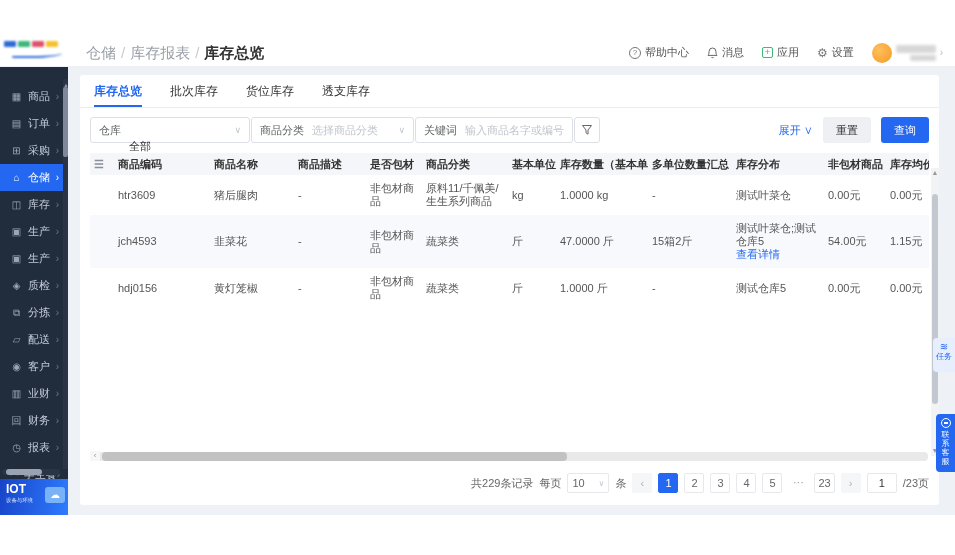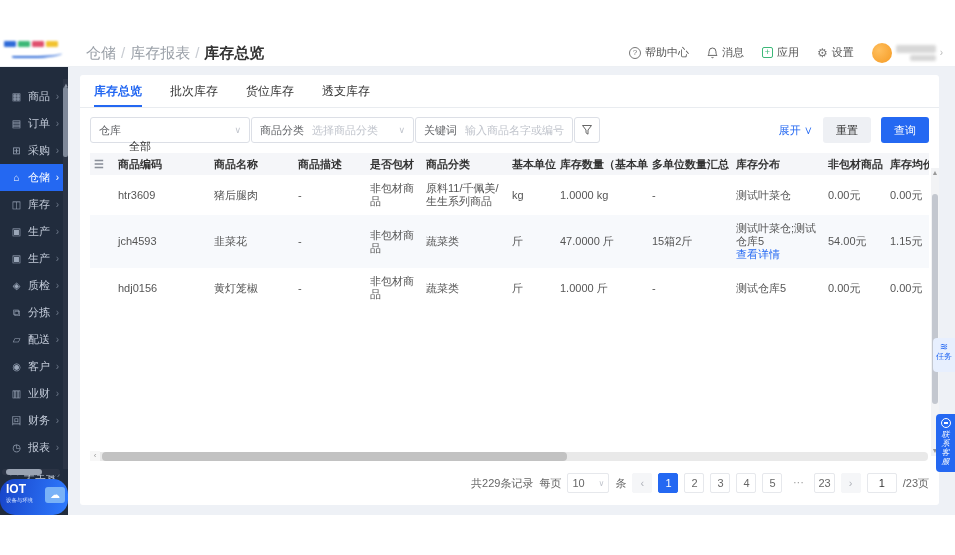--- a/index.html
+++ b/index.html
@@ -34,21 +34,21 @@
   .side-item .si-icon { width:13px; font-size:10px; color:#9aa6b8; margin-right:5px; text-align:center; }
   .side-item .si-label { flex:1; white-space:nowrap; }
   .side-item .si-chev { color:#6b7687; font-size:10px; }
   .side-item.active { background:#2468f2; color:#fff; }
   .side-item.active .si-icon, .side-item.active .si-chev { color:#fff; }
   .side-vscroll { position:absolute; right:0; top:12px; width:5px; height:390px; background:#2b3445; }
   .side-vthumb { position:absolute; top:8px; left:0; width:5px; height:70px; background:#7e8899; border-radius:2px; }
   .side-varrow { position:absolute; right:0; top:2px; width:5px; height:8px; color:#8a93a3; font-size:6px; line-height:8px; text-align:center; }
   .side-hscroll { position:absolute; left:2px; right:8px; bottom:40px; height:6px; background:#2b3445; border-radius:3px; }
   .side-hthumb { position:absolute; left:4px; top:0; width:36px; height:6px; background:#9aa3b2; border-radius:3px; }
-  .iot-banner { position:absolute; left:0; bottom:0; width:68px; height:36px; background:linear-gradient(100deg,#1744c9,#2f7bff); padding:4px 4px 0 6px; overflow:hidden;border-radius:15px; }
+  .iot-banner { position:absolute; left:0; bottom:0; width:68px; height:36px; background:linear-gradient(100deg,#1744c9,#2f7bff); padding:4px 4px 0 6px; overflow:hidden; }
   .iot-title { color:#fff; font-size:12px; font-weight:bold; line-height:13px; }
   .iot-sub { color:#cfe0ff; font-size:6px; transform:scale(.9); transform-origin:left; }
   .iot-ic { position:absolute; right:3px; top:8px; width:20px; height:16px; background:#79b2f7; border-radius:3px; color:#fff; font-size:10px; line-height:16px; text-align:center; }
 
   
   .main { position:absolute; left:68px; top:67px; width:887px; height:448px; background:#eef1f6; }
   .card { position:absolute; left:12px; top:8px; width:859px; height:430px; background:#fff; border-radius:3px; overflow:hidden; }
 
   .tabs { height:33px; border-bottom:1px solid #e9ecf0; display:flex; gap:28px; padding:0 14px; }
   .tab { font-size:12px; color:#333; line-height:32px; position:relative; cursor:pointer; }
@@ -100,21 +100,21 @@
   .pg.nav { background:#f5f6f8; border-color:#f5f6f8; color:#b0b3ba; }
   .pg.dots { border:none; background:transparent; color:#999; }
   .size-sel { width:42px; height:20px; border:1px solid #e6e8ec; border-radius:2px; display:inline-flex; align-items:center; justify-content:space-between; padding:0 4px; background:#fff; cursor:pointer; }
   .size-sel .caret { color:#c0c4cc; font-size:8px; }
   .jump-box { width:30px; height:20px; border:1px solid #e6e8ec; border-radius:2px; text-align:center; font-size:11px; color:#333; outline:none; font-family:inherit; }
 
   
   .task-widget { position:absolute; right:0; top:338px; width:22px; height:34px; background:#e7effe; border-radius:4px 0 0 4px; display:flex; flex-direction:column; align-items:center; padding-top:3px; z-index:9; cursor:pointer; }
   .task-ic { color:#2468f2; font-size:10px; line-height:11px; }
   .task-txt { color:#2468f2; font-size:8px; line-height:9px; text-align:center; width:18px; }
-  .support-widget { position:absolute; right:0; top:414px; width:19px; height:58px; background:#2468f2; border-radius:4px 0 0 4px; display:flex; flex-direction:column; align-items:center; padding-top:4px; gap:2px; z-index:9; cursor:pointer;font-style:italic; }
+  .support-widget { position:absolute; right:0; top:414px; width:19px; height:58px; background:#2468f2; border-radius:4px 0 0 4px; display:flex; flex-direction:column; align-items:center; padding-top:4px; gap:2px; z-index:9; cursor:pointer; }
   .support-ic { width:10px; height:10px; border:1px solid #fff; border-radius:50%; position:relative; }
   .support-ic::after { content:""; position:absolute; left:2px; top:3px; width:4px; height:2px; background:#fff; }
   .support-txt { color:#fff; font-size:8px; line-height:9px; width:12px; text-align:center; }
 </style>
 </head>
 <body>
 
 <div class="screen">
 
   <div class="topbar">

